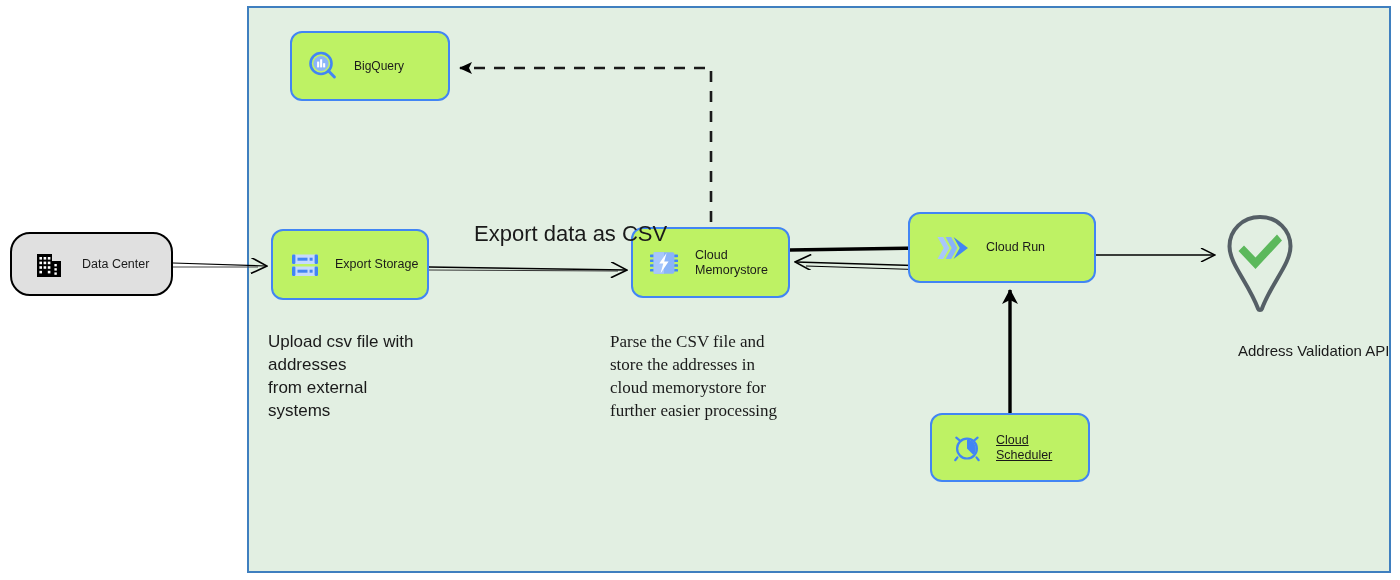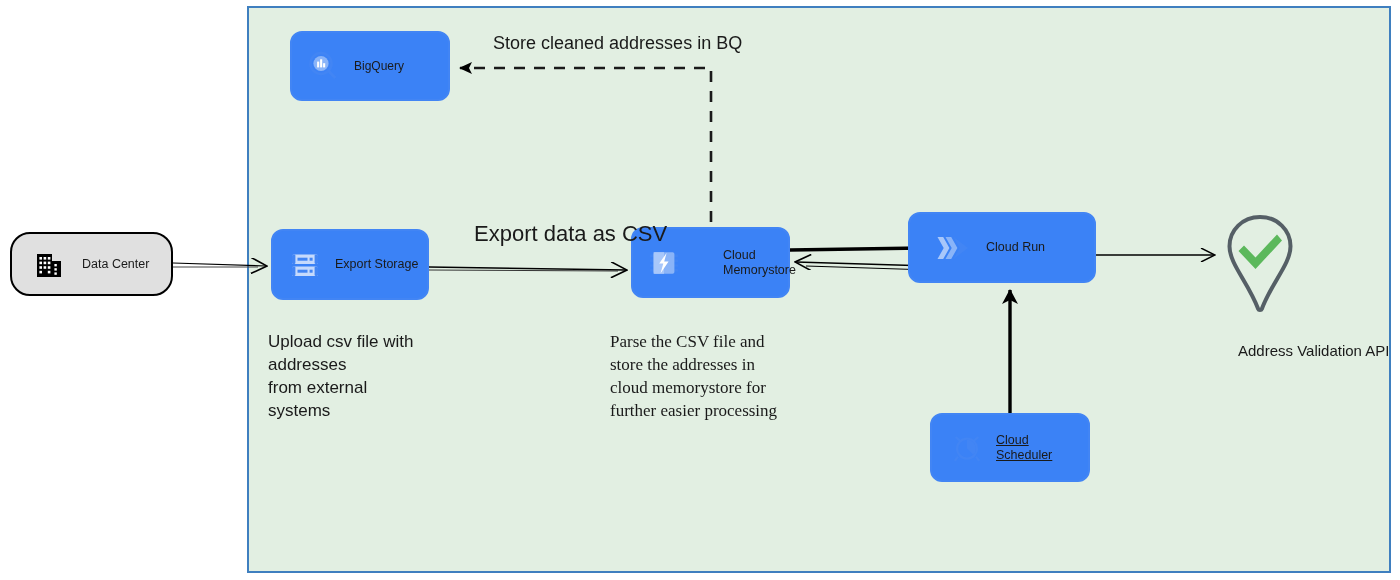--- a/index.html
+++ b/index.html
@@ -30,21 +30,21 @@
     background: #e2efe2;
     border: 2px solid #3f7fbf;
     box-sizing: border-box;
   }
 
   
   .node {
     box-sizing: border-box;
     display: flex;
     align-items: center;
-    background: #3b82f6;
+    background: #bef264;
     border: 2px solid #4285f4;
     border-radius: 12px;
   }
   .node.onprem {
     background: #e0e0e0;
     border: 2px solid #000000;
     border-radius: 20px;
   }
   .node .icon-slot {
     flex: 0 0 auto;
@@ -53,21 +53,21 @@
     justify-content: center;
   }
   .node .node-label {
     color: #1a1a1a;
     line-height: 1.18;
   }
 
   #node-datacenter      { left: 10px;  top: 232px; width: 163px; height: 64px; }
   #node-cloud-storage   { left: 271px; top: 229px; width: 158px; height: 71px; }
   #node-bigquery        { left: 290px; top: 31px;  width: 160px; height: 70px; }
-  #node-memorystore     { left: 631px; top: 227px; width: 159px; height: 71px; gap: 28px; }
+  #node-memorystore     { left: 631px; top: 227px; width: 159px; height: 71px; }
   #node-cloud-run       { left: 908px; top: 212px; width: 188px; height: 71px; padding-left: 14px; }
   #node-cloud-scheduler { left: 930px; top: 413px; width: 160px; height: 69px; }
 
   #node-datacenter      .icon-slot { width: 42px; margin-left: 16px; }
   #node-cloud-storage   .icon-slot { width: 40px; margin-left: 12px; }
   #node-bigquery        .icon-slot { width: 42px; margin-left: 10px; }
   #node-memorystore     .icon-slot { width: 42px; margin-left: 10px; }
   #node-cloud-run       .icon-slot { width: 46px; margin-left: 6px; }
   #node-cloud-scheduler .icon-slot { width: 42px; margin-left: 14px; }
 
@@ -259,21 +259,20 @@
   </div>
 
   <div class="abs" style="left:1220px; top:212px; width:80px; height:105px;">
     <svg width="80" height="105" viewBox="0 0 80 105" xmlns="http://www.w3.org/2000/svg">
       <path d="M40,5 C22.5,5 9.5,18.2 9.5,34.2 C9.5,52 28,70 38.2,97 C38.7,98.4 41.3,98.4 41.8,97 C52,70 70.5,52 70.5,34.2 C70.5,18.2 57.5,5 40,5 Z" fill="none" stroke="#555f66" stroke-width="4"></path>
       <path d="M24,33.5 L35.5,45.5 L57,22.5 L62,28.5 L35.5,57 L18.5,39 Z" fill="#5cb85c"></path>
     </svg>
   </div>
   <div class="abs diagram-text" id="label-avapi">Address Validation API</div>
 
-  <div class="abs diagram-text" id="label-store-bq">Store cleaned addresses in BQ</div>
 
   <div class="abs diagram-text" id="label-export-csv">Export data as CSV</div>
 
   <div class="abs diagram-text" id="note-upload">Upload csv file with
 addresses
 from external
 systems</div>
 
   <div class="abs diagram-text" id="note-parse">Parse the CSV file and
 store the addresses in

